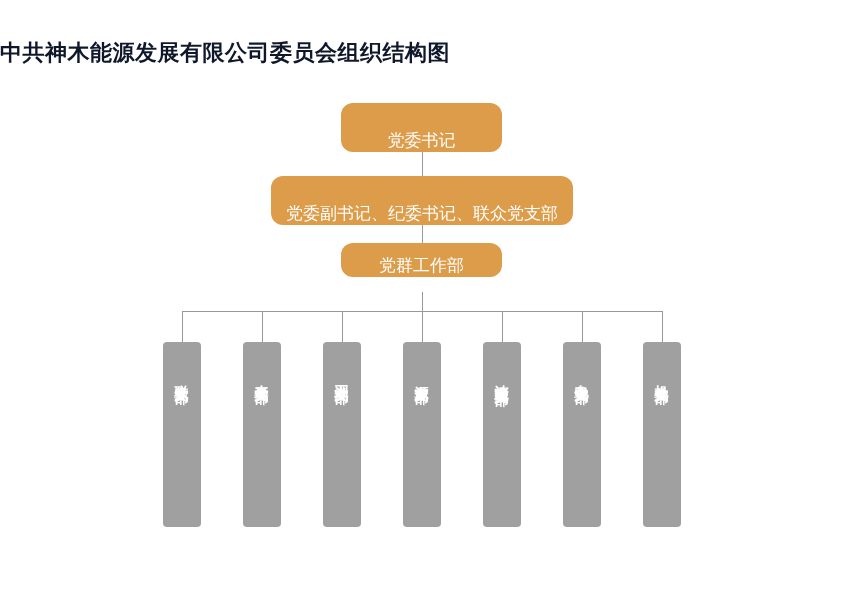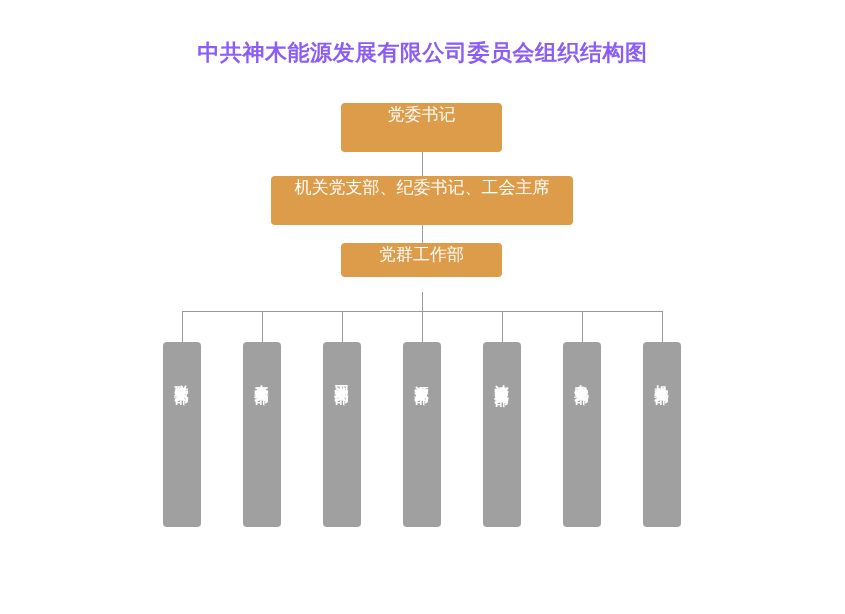--- a/index.html
+++ b/index.html
@@ -1,26 +1,26 @@
 <!DOCTYPE html>
 <html><head>
 <meta charset="utf-8">
 <style>
   html, body { margin: 0; padding: 0; }
   body {
     width: 845px; height: 614px; background: #ffffff; position: relative; overflow: hidden;
     font-family: "DejaVu Sans", "Liberation Sans", sans-serif;
   }
   .title {
-    position: absolute; left: 0; top: 38px; width: 845px; text-align: center;
-    font-size: 22px; font-weight: bold; color: #8b5cf6; letter-spacing: 0.5px;
+    position: absolute; left: 0; top: 38px; width: 845px; text-align: left;
+    font-size: 22px; font-weight: bold; color: #0f172a; letter-spacing: 0.5px;
   }
   .box {
-    position: absolute; background: #dc9c4a; color: #ffffff; border-radius: 4px;
-    display: flex; align-items: flex-start; justify-content: center; font-size: 17px;
+    position: absolute; background: #dc9c4a; color: #ffffff; border-radius: 12px;
+    display: flex; align-items: flex-end; justify-content: center; font-size: 17px;
   }
   .line { position: absolute; background: #999999; }
   .vbox {
     position: absolute; top: 342px; width: 38px; height: 185px; background: #a0a0a0;
     border-radius: 4px; color: #ffffff; font-size: 14px; font-weight: bold;
   }
   .vbox span {
     position: absolute; top: 32px; left: 0; width: 38px; text-align: center;
     writing-mode: vertical-rl; text-orientation: upright; letter-spacing: 1px;
     line-height: 38px;
@@ -40,21 +40,21 @@
 <div class="line" style="left:342px; top:311px; width:1px; height:31px;"></div>
 <div class="line" style="left:422px; top:311px; width:1px; height:31px;"></div>
 <div class="line" style="left:502px; top:311px; width:1px; height:31px;"></div>
 <div class="line" style="left:582px; top:311px; width:1px; height:31px;"></div>
 <div class="line" style="left:662px; top:311px; width:1px; height:31px;"></div>
 
 <div class="box" style="left:341px; top:103px; width:161px; height:49px;">
   <span>党委书记</span>
 </div>
 <div class="box" style="left:271px; top:176px; width:302px; height:49px;">
-  <span>机关党支部、纪委书记、工会主席</span>
+  <span>党委副书记、纪委书记、联众党支部</span>
 </div>
 <div class="box" style="left:341px; top:243px; width:161px; height:34px;">
   <span>党群工作部</span>
 </div>
 
 <div class="vbox" style="left:163px;">
     <span>联众党支部</span>
   </div>
 <div class="vbox" style="left:243px;">
     <span>来喜党支部</span>

